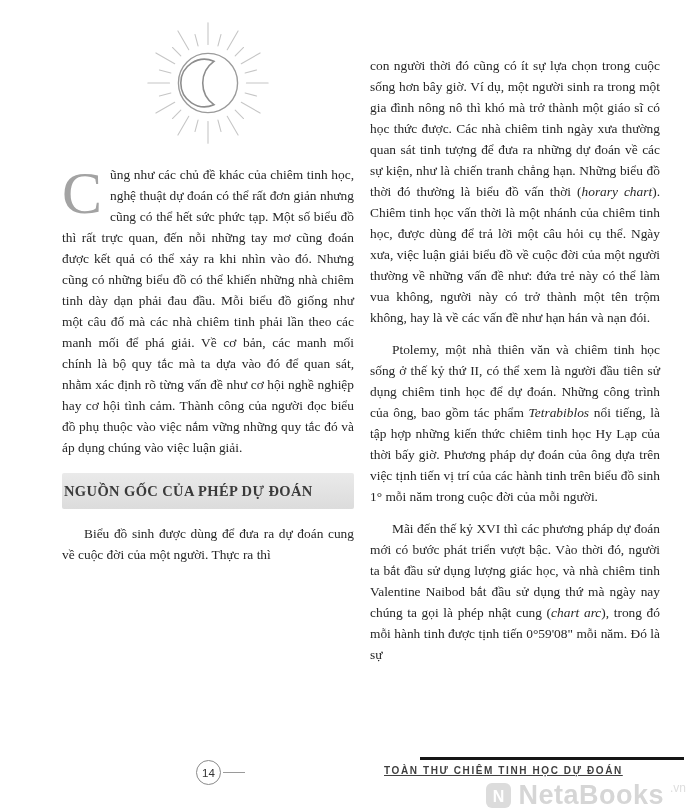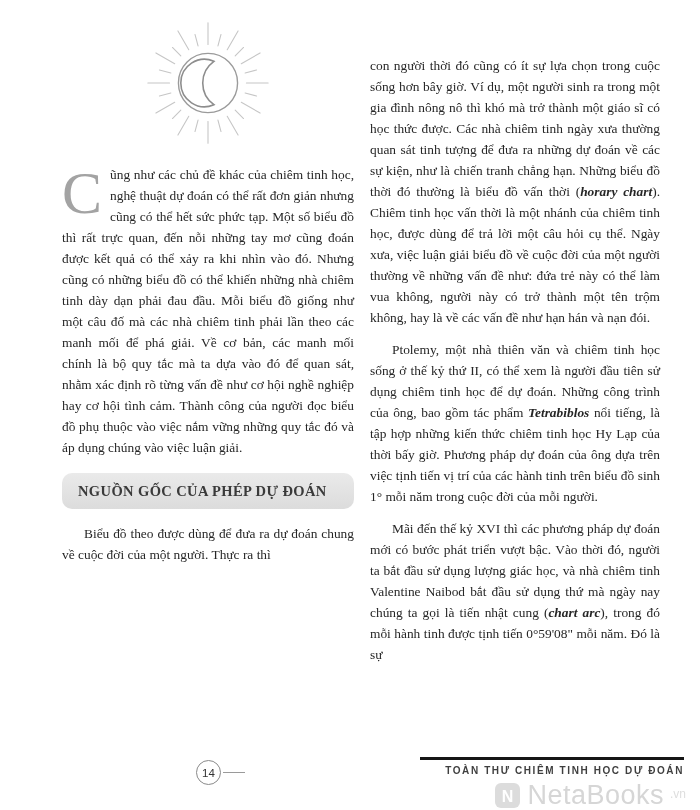--- a/index.html
+++ b/index.html
@@ -9,68 +9,68 @@
   .page { position:relative; width:700px; height:810px; background:#ffffff; overflow:hidden; }
 
   .col { position:absolute; font-size:13.4px; line-height:21px; color:#262626; }
   .col-left  { left:62px;  top:14px; width:292px; }
   .col-right { left:370px; top:55px; width:290px; }
 
   .ornament { display:block; margin:0 auto 12px auto; }
 
   .para { text-align:justify; margin:0 0 11px 0; }
   .para.indent { text-indent:22px; }
-  .it { font-style:italic;font-weight:bold; }
+  .it { font-style:italic; }
 
   .dropcap {
     float:left;
     font-family:"Liberation Serif", serif;
     font-size:60px; line-height:50px;
     color:#a3a3a3;
     margin:4px 8px 0 0;
   }
 
   .section-heading {
     display:block;
     margin:15px 0 14px 0;
-    padding:9px 16px;
+    padding:9px 2px;
     background:linear-gradient(#eaeaea,#dcdcdc);
-    border-radius:10px;
+    border-radius:2px;
     font-family:"Liberation Serif", serif;
     font-size:14.5px; line-height:1.25;
     font-weight:bold;
     letter-spacing:.4px;
     color:#3a3a3a;
   }
 
   
   .pagenum-circle {
     position:absolute; left:196px; top:760px;
     width:25px; height:25px; border:1px solid #8a8a8a; border-radius:50%;
     font-family:"Liberation Sans", sans-serif; font-size:11.5px; color:#333;
     display:flex; align-items:center; justify-content:center;
   }
   .pagenum-rule { position:absolute; left:223px; top:772px; width:22px; height:1px; background:#9a9a9a; }
 
   .footer-bar { position:absolute; left:420px; top:757px; width:264px; height:3px; background:#161616; }
   .footer-title {
     position:absolute; left:384px; top:765px; width:300px;
-    text-align:right;
     font-family:"Liberation Sans", sans-serif;
     font-size:10px; font-weight:bold; letter-spacing:1.6px; color:#3f3f3f;
     white-space:nowrap;
+    text-decoration:underline;
   }
 
   .watermark {
     position:absolute; right:14px; top:780px;
     display:flex; align-items:center; gap:6px;
     font-family:"Liberation Sans", sans-serif;
   }
-  .watermark-text { font-size:27px; font-weight:normal; color:#d6d6d6; letter-spacing:.5px; }
-  .watermark-suffix { font-size:12px; color:#dedede; font-weight:normal; align-self:flex-start; margin-top:7px; }
+  .watermark-text { font-size:27px; font-weight:bold; color:#d6d6d6; letter-spacing:.5px; }
+  .watermark-suffix { font-size:12px; color:#dedede; font-weight:normal; align-self:flex-start; margin-top:1px; }
 </style>
 </head>
 <body>
 
 <div class="page">
 
   <div class="col col-left">
 
     <svg class="ornament" width="138" height="138" viewBox="0 0 140 140" aria-hidden="true">
       <g stroke="#c6c6c6" stroke-width="1.1" stroke-linecap="round">
@@ -100,30 +100,30 @@
         <line x1="70" y1="19" x2="70" y2="31" transform="rotate(345 70 70)"></line>
       </g>
       <circle cx="70" cy="70" r="30" fill="none" stroke="#9b9b9b" stroke-width="1.4"></circle>
       <path d="M 76 48 A 24 24 0 1 0 76 92 A 27 27 0 0 1 76 48 Z" fill="none" stroke="#8d8d8d" stroke-width="1.6"></path>
     </svg>
 
     <p class="para"><span class="dropcap">C</span><span>ũng như các chủ đề khác của chiêm tinh học, nghệ thuật dự đoán có thể rất đơn giản nhưng cũng có thể hết sức phức tạp. Một số biểu đồ thì rất trực quan, đến nỗi những tay mơ cũng đoán được kết quả có thể xảy ra khi nhìn vào đó. Nhưng cũng có những biểu đồ có thể khiến những nhà chiêm tinh dày dạn phải đau đầu. Mỗi biểu đồ giống như một câu đố mà các nhà chiêm tinh phải lần theo các manh mối để phá giải. Về cơ bản, các manh mối chính là bộ quy tắc mà ta dựa vào đó để quan sát, nhằm xác định rõ từng vấn đề như cơ hội nghề nghiệp hay cơ hội tình cảm. Thành công của người đọc biểu đồ phụ thuộc vào việc nắm vững những quy tắc đó và áp dụng chúng vào việc luận giải.</span></p>
 
     <h2 class="section-heading">NGUỒN GỐC CỦA PHÉP DỰ ĐOÁN</h2>
 
-    <p class="para indent">Biểu đồ theo được dùng để đưa ra dự đoán chung về cuộc đời của một người. Thực ra thì</p>
+    <p class="para indent">Biểu đồ sinh được dùng để đưa ra dự đoán cung về cuộc đời của một người. Thực ra thì</p>
   </div>
 
   <div class="col col-right">
 
     <p class="para"><span>con người thời đó cũng có ít sự lựa chọn trong cuộc sống hơn bây giờ. Ví dụ, một người sinh ra trong một gia đình nông nô thì khó mà trở thành một giáo sĩ có học thức được. Các nhà chiêm tinh ngày xưa thường quan sát tinh tượng để đưa ra những dự đoán về các sự kiện, như là chiến tranh chẳng hạn. Những biểu đồ thời đó thường là biểu đồ vấn thời (</span><span class="it">horary chart</span><span>). Chiêm tinh học vấn thời là một nhánh của chiêm tinh học, được dùng để trả lời một câu hỏi cụ thể. Ngày xưa, việc luận giải biểu đồ về cuộc đời của một người thường về những vấn đề như: đứa trẻ này có thể làm vua không, người này có trở thành một tên trộm không, hay là về các vấn đề như hạn hán và nạn đói.</span></p>
 
     <p class="para indent"><span>Ptolemy, một nhà thiên văn và chiêm tinh học sống ở thế kỷ thứ II, có thể xem là người đầu tiên sử dụng chiêm tinh học để dự đoán. Những công trình của ông, bao gồm tác phẩm </span><span class="it">Tetrabiblos</span><span> nổi tiếng, là tập hợp những kiến thức chiêm tinh học Hy Lạp của thời bấy giờ. Phương pháp dự đoán của ông dựa trên việc tịnh tiến vị trí của các hành tinh trên biểu đồ sinh 1° mỗi năm trong cuộc đời của mỗi người.</span></p>
 
-    <p class="para indent"><span>Mãi đến thế kỷ XVI thì các phương pháp dự đoán mới có bước phát triển vượt bậc. Vào thời đó, người ta bắt đầu sử dụng lượng giác học, và nhà chiêm tinh Valentine Naibod bắt đầu sử dụng thứ mà ngày nay chúng ta gọi là tiến nhật cung (</span><span class="it">chart arc</span><span>), trong đó mỗi hành tinh được tịnh tiến 0°59'08" mỗi năm. Đó là sự</span></p>
+    <p class="para indent"><span>Mãi đến thế kỷ XVI thì các phương pháp dự đoán mới có bước phát triển vượt bậc. Vào thời đó, người ta bắt đầu sử dụng lượng giác học, và nhà chiêm tinh Valentine Naibod bắt đầu sử dụng thứ mà ngày nay chúng ta gọi là phép nhật cung (</span><span class="it">chart arc</span><span>), trong đó mỗi hành tinh được tịnh tiến 0°59'08" mỗi năm. Đó là sự</span></p>
   </div>
 
   <div class="pagenum-circle">
     <span>14</span>
   </div>
   <div class="pagenum-rule"></div>
 
   <div class="footer-bar"></div>
   <div class="footer-title">TOÀN THƯ CHIÊM TINH HỌC DỰ ĐOÁN</div>
 

